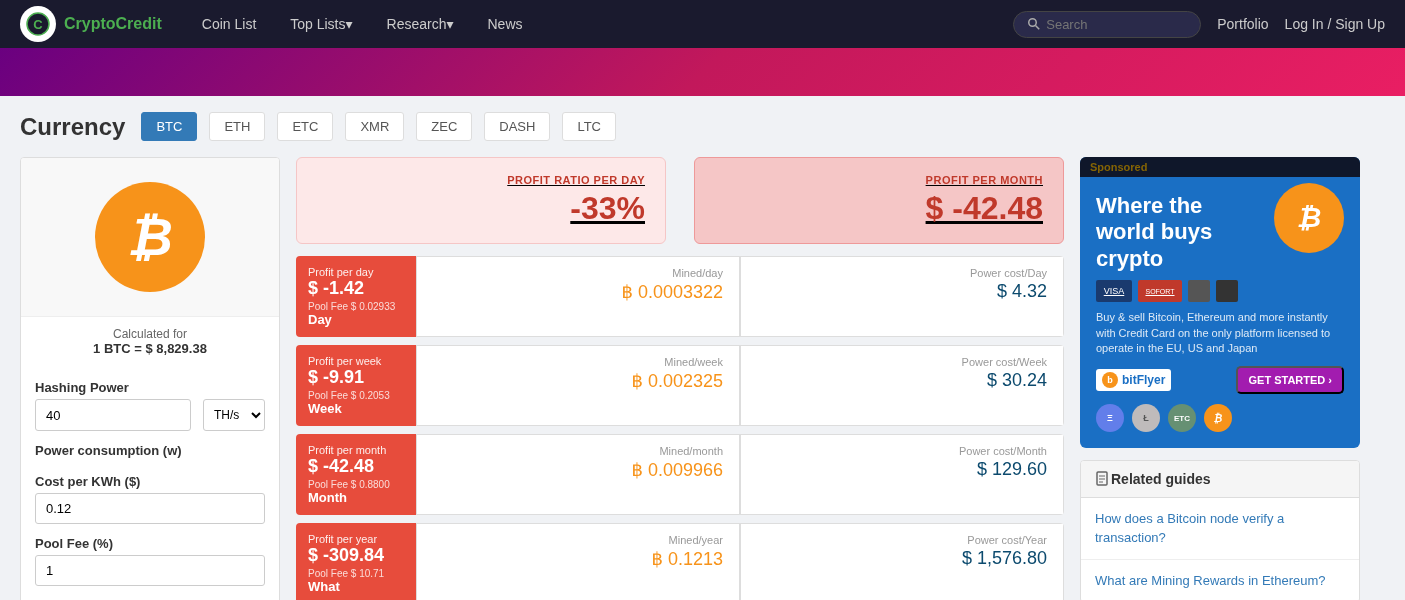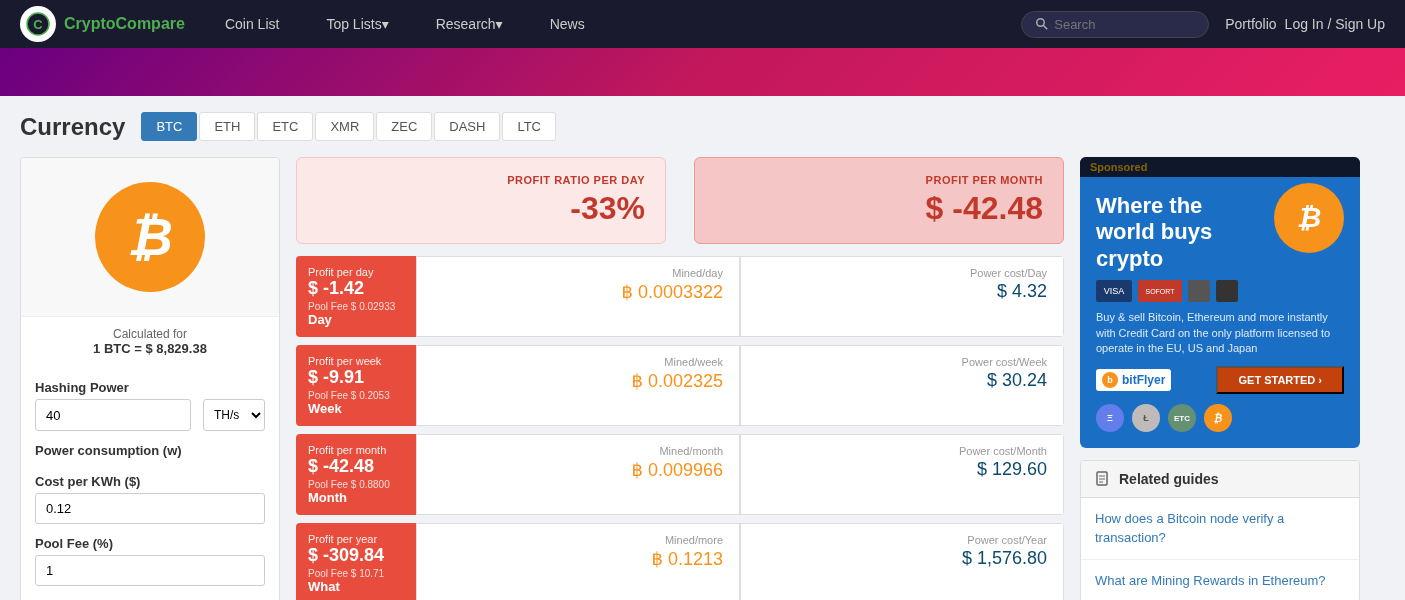--- a/index.html
+++ b/index.html
@@ -15,41 +15,41 @@
       gap: 0;
     }
     .nav-logo {
       display: flex; align-items: center; gap: 8px; margin-right: 24px; text-decoration: none;
     }
     .nav-logo-icon {
       width: 36px; height: 36px; background: #fff; border-radius: 50%; display: flex; align-items: center; justify-content: center;
     }
     .nav-logo-text { color: #fff; font-size: 16px; font-weight: bold; }
     .nav-logo-text span { color: #4caf50; }
-    .nav-links { display: flex; gap: 15px; flex: 1; }
+    .nav-links { display: flex; gap: 2px; flex: 1; }
     .nav-link {
       color: #ccc; text-decoration: none; padding: 0 16px; height: 48px; display: flex; align-items: center; font-size: 14px; cursor: pointer;
     }
     .nav-search {
       background: #2a2a4a; border: 1px solid #444; border-radius: 20px; padding: 5px 14px; color: #ccc; display: flex; align-items: center; gap: 6px; margin-right: 16px; justify-content: space-between;
     }
     .nav-search input { background: transparent; border: none; outline: none; color: #ccc; width: 140px; font-size: 13px; }
-    .nav-right { display: flex; gap: 8px; align-items: center; color: #ccc; }
+    .nav-right { display: flex; gap: 16px; align-items: center; color: #ccc; }
     .nav-right a { color: #ccc; text-decoration: none; font-size: 14px; }
 
     
     .banner {
       height: 48px; background: linear-gradient(135deg, #6a0080 0%, #c2185b 50%, #e91e63 100%); position: relative; overflow: hidden;
     }
 
     
     .main-container { padding: 16px 20px; max-width: 1380px; }
     .page-header { display: flex; align-items: center; gap: 16px; margin-bottom: 16px; }
     .page-title { font-size: 24px; font-weight: bold; color: #333; }
-    .currency-tabs { display: flex; gap: 2px; }
+    .currency-tabs { display: flex; gap: 12px; }
     .currency-tab {
       padding: 6px 14px; border: 1px solid #ddd; background: #fff; cursor: pointer; font-size: 13px; color: #555; border-radius: 3px;
     }
     .currency-tab.active { background: #337ab7; color: #fff; border-color: #337ab7; }
 
     .content-grid { display: grid; grid-template-columns: 260px 1fr 280px; gap: 16px; }
 
     
     .left-panel { background: #fff; border: 1px solid #ddd; border-radius: 4px; padding: 0; overflow: hidden; }
     .btc-icon-wrap { background: #f8f8f8; display: flex; justify-content: center; align-items: center; padding: 24px; }
@@ -63,21 +63,21 @@
     .field-row { display: flex; gap: 12px; }
     .field-input {
       border: 1px solid #ccc; border-radius: 3px; padding: 7px 10px; font-size: 13px; width: 100%; outline: none;
     }
     .field-select {
       border: 1px solid #ccc; border-radius: 3px; padding: 7px 6px; font-size: 12px; background: #fff; cursor: pointer;
     }
 
     
     .middle-panel { display: flex; flex-direction: column; gap: 12px; }
-    .profit-summary { display: grid; grid-template-columns: 1fr 1fr; gap: 28px; }
+    .profit-summary { display: grid; grid-template-columns: 1fr 1fr; gap: 28px; text-decoration: underline; }
     .profit-card {
       border-radius: 6px; padding: 16px 20px; text-align: right;
     }
     .profit-card.pink { background: #fde8e8; border: 1px solid #f5c6c6; }
     .profit-card.pink-dark { background: #f5c6c6; border: 1px solid #e99; }
     .profit-card-label { font-size: 11px; font-weight: bold; color: #c0392b; text-transform: uppercase; letter-spacing: 0.5px; }
     .profit-card-value { font-size: 32px; font-weight: bold; color: #c0392b; margin-top: 4px; }
 
     .data-table { display: flex; flex-direction: column; gap: 8px; }
     .data-row {
@@ -101,26 +101,26 @@
     .right-panel { display: flex; flex-direction: column; gap: 12px; }
     .ad-card {
       background: #1a6fc4; border-radius: 6px; overflow: hidden; position: relative;
     }
     .ad-sponsored { background: #0f172a; color: #856404; font-size: 11px; padding: 4px 10px; font-weight: bold; }
     .ad-content { padding: 16px; color: #fff; }
     .ad-title { font-size: 22px; font-weight: bold; line-height: 1.2; margin-bottom: 8px; }
     .ad-btc-circle {
       width: 70px; height: 70px; background: #f7931a; border-radius: 50%; display: flex; align-items: center; justify-content: center; color: #fff; font-size: 28px; font-weight: bold; font-style: italic; float: right; margin-left: 8px; margin-top: -10px;
     }
-    .ad-icon { width: 28px; height: 18px; background: #1a56a0; border-radius: 2px; display: flex; align-items: center; justify-content: center; font-size: 8px; color: #fff; }
+    .ad-icon { width: 28px; height: 18px; background: #1a56a0; border-radius: 2px; display: flex; align-items: center; justify-content: center; font-size: 8px; color: #fff; text-decoration: underline; }
     .ad-desc { font-size: 11px; color: rgba(255,255,255,0.85); line-height: 1.4; }
-    .ad-cta { background: #c2410c; color: #fff; font-size: 11px; font-weight: bold; padding: 6px 20px; border-radius: 0; white-space: nowrap; }
+    .ad-cta { background: #a21caf; color: #fff; font-size: 11px; font-weight: bold; padding: 6px 10px; border-radius: 5px; white-space: nowrap; }
 
     .guides-card { background: #fff; border: 1px solid #ddd; border-radius: 4px; overflow: hidden; }
-    .guides-header { background: #f5f5f5; padding: 10px 14px; display: flex; align-items: center; gap: 8px; border-bottom: 1px solid #ddd; text-align: right; }
+    .guides-header { background: #f5f5f5; padding: 10px 14px; display: flex; align-items: center; border-bottom: 1px solid #ddd; text-align: right; }
     .guides-header-text { font-size: 14px; font-weight: bold; color: #333; }
     .guide-item { padding: 12px 14px; border-bottom: 1px solid #eee; color: #337ab7; font-size: 13px; cursor: pointer; line-height: 1.4; }
     .guide-item:last-child { border-bottom: none; }
 
     
     .coin-icons-row { display: flex; gap: 6px; margin: 8px 0; align-items: center; }
     .coin-icon { width: 28px; height: 28px; border-radius: 50%; display: flex; align-items: center; justify-content: center; font-size: 10px; font-weight: bold; color: #fff; }
     .coin-eth { background: #627eea; }
     .coin-ltc { background: #bfbbbb; }
     .coin-etc { background: #669073; }
@@ -130,21 +130,21 @@
 
 <nav class="navbar">
   <a class="nav-logo" href="#">
     <div class="nav-logo-icon">
       <svg width="24" height="24" viewBox="0 0 24 24" fill="none">
         <circle cx="12" cy="12" r="11" fill="#1a1a2e" stroke="#4caf50" stroke-width="1.5"></circle>
         <text x="12" y="17" text-anchor="middle" font-size="13" font-weight="bold" fill="#4caf50">C</text>
       </svg>
     </div>
     <span class="nav-logo-text">
-      <span>Crypto</span><span style="color:#4caf50">Compare</span>
+      <span>Crypto</span><span style="color:#4caf50">Credit</span>
     </span>
   </a>
 
   <div class="nav-links">
     <a class="nav-link">Coin List</a>
     <a class="nav-link"><span>Top Lists</span> ▾</a>
     <a class="nav-link"><span>Research</span> ▾</a>
     <a class="nav-link">News</a>
   </div>
 
@@ -277,21 +277,21 @@
     </div>
   </div>
           <div class="data-row">
     <div class="data-row-label">
       <span class="sub-label">Profit per year</span>
       <span class="profit-val">$ -309.84</span>
       <span class="pool-fee">Pool Fee $ 10.71</span>
       <span class="period">What</span>
     </div>
     <div class="data-cell">
-      <div class="data-cell-label">Mined/more</div>
+      <div class="data-cell-label">Mined/year</div>
       <div class="data-cell-value btc">฿ 0.1213</div>
     </div>
     <div class="data-cell">
       <div class="data-cell-label">Power cost/Year</div>
       <div class="data-cell-value">$ 1,576.80</div>
     </div>
   </div>
         </div>
     </div>
 

